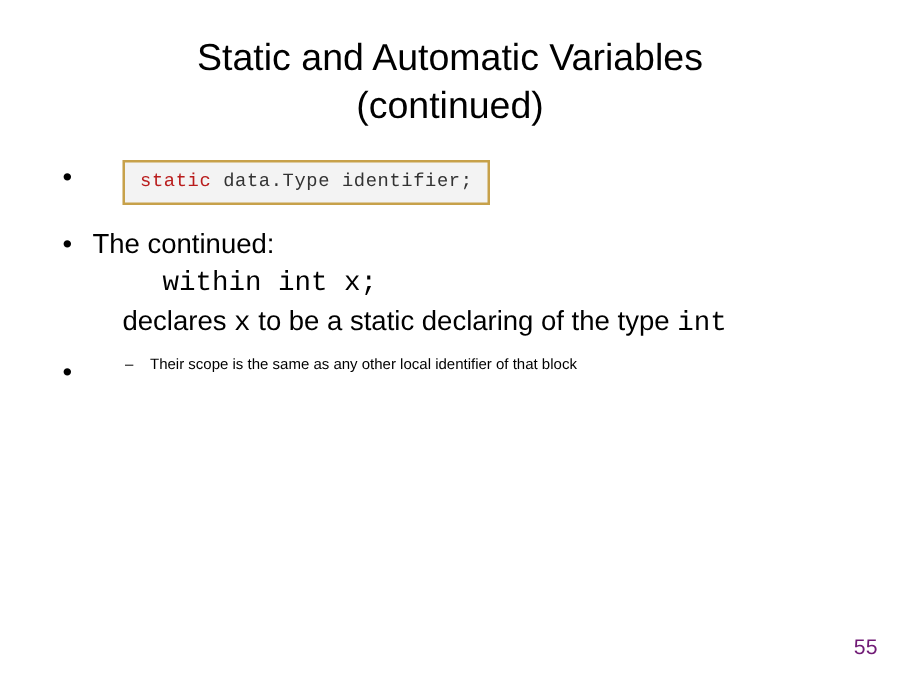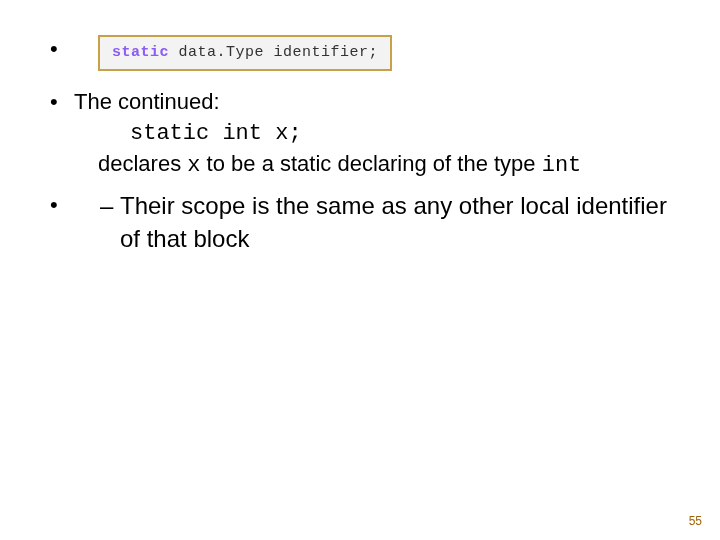--- a/index.html
+++ b/index.html
@@ -59,68 +59,72 @@
   .code-box {
     display: inline-block;
     border: 2px solid #c7a14a;
     background: #f3f3f3;
     padding: 6px 12px;
     font-family: "Courier New", Courier, monospace;
     font-size: 15px;
     color: #333;
     letter-spacing: 0.5px;
   }
-  .code-box .kw { font-weight: bold; color:#8b5cf6; }
+  .code-box .kw { font-weight: normal; color:#b91c1c; }
   .mono {
     font-family: "Courier New", Courier, monospace;
   }
   ul.sub {
     list-style: none;
     margin: 4px 0 0 0;
     padding: 0 0 0 26px;
-    font-size: 24px;
+    font-size: 12px;
   }
   ul.sub > li {
     position: relative;
     padding-left: 20px;
   }
   ul.sub > li::before {
     content: "–";
     position: absolute;
     left: 0;
     top: 0;
   }
   .page-num {
     position: absolute;
     right: 18px;
     bottom: 12px;
-    font-size: 12px;
-    color: #a16207;
+    font-size: 17px;
+    color: #701a75;
   }
 </style>
 </head>
 <body>
 
 <div class="slide">
 
+  <h1 class="title">
+    <span>Static and Automatic Variables</span><br>
+    <span>(continued)</span>
+  </h1>
 
   <ul class="top">
 
     <li>
       <div class="code-box-wrap">
         <span class="code-box">
           <span class="kw">static</span><span> data.Type identifier;</span>
         </span>
       </div>
     </li>
 
     <li>
       <span>The continued:</span>
       <div class="deeper">
-        <span class="mono">static int x;</span>
+        <span class="mono">within int x;</span>
       </div>
       <div class="indent-block">
         <span>declares </span><span class="mono">x</span><span> to be a static declaring of the type </span><span class="mono">int</span>
       </div>
     </li>
 
     <li>
       <ul class="sub">
         <li>
           <span>Their scope is the same as any other local identifier of that block</span>

